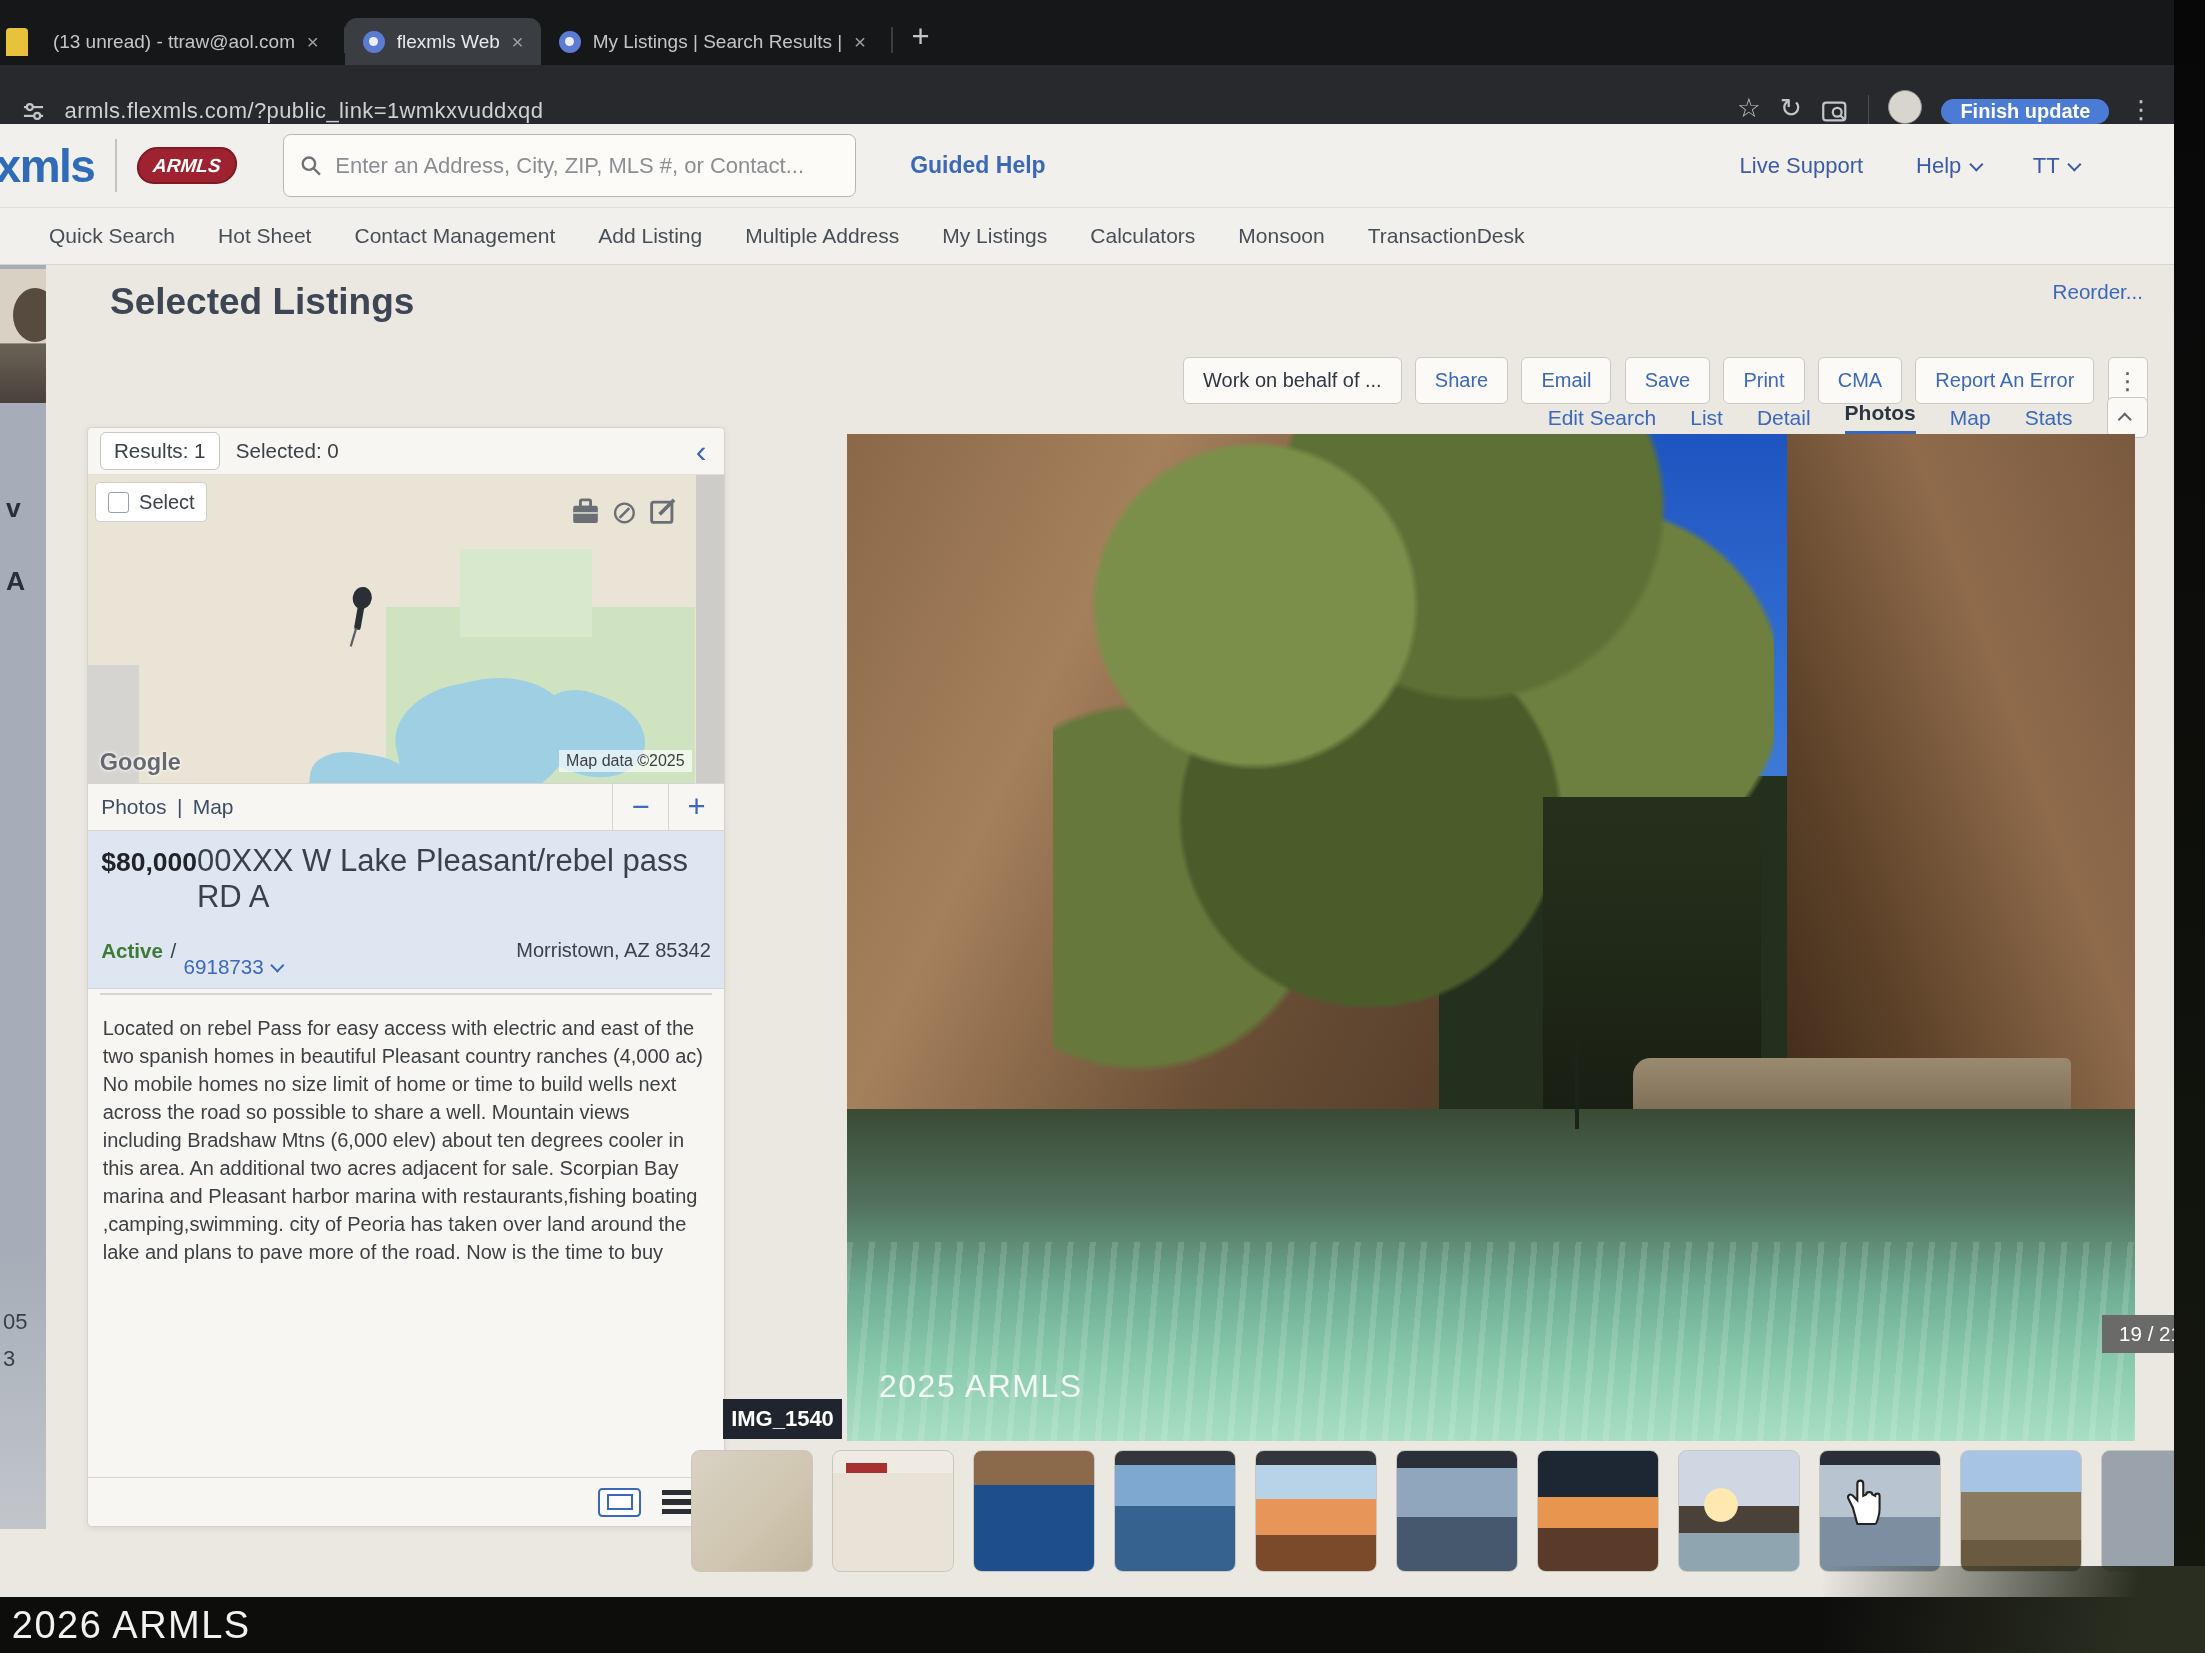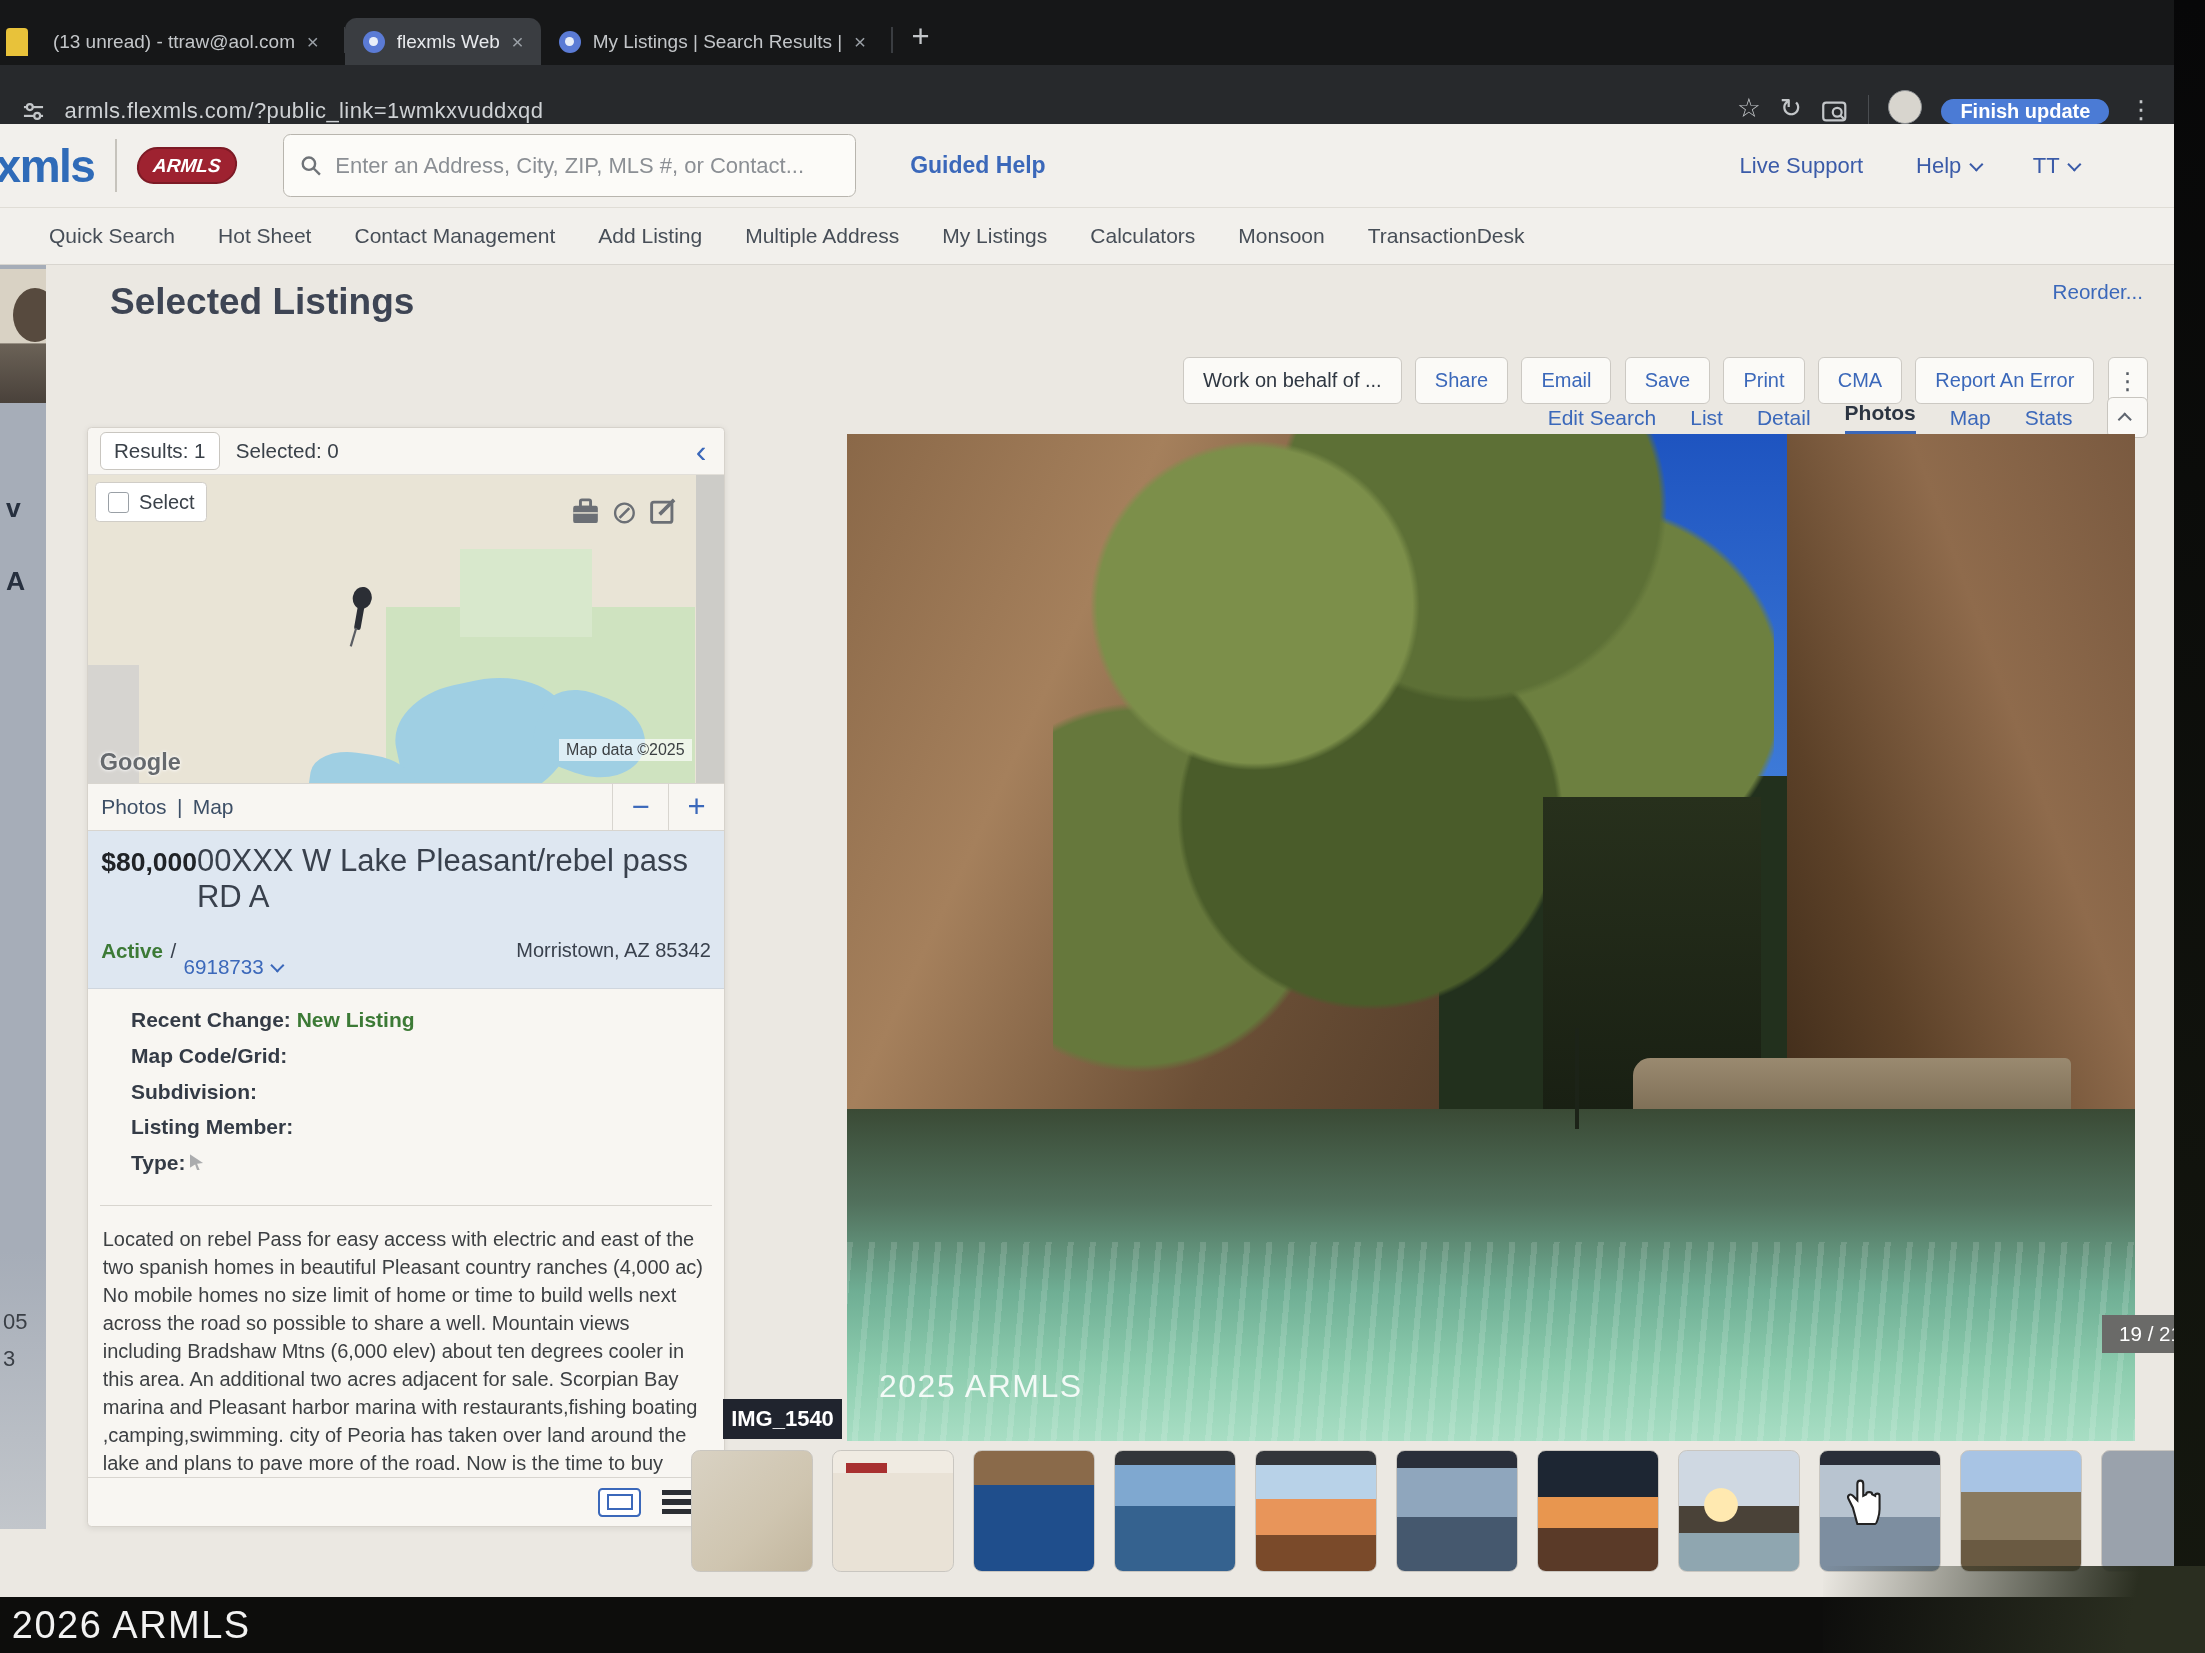--- a/index.html
+++ b/index.html
@@ -77,21 +77,21 @@
   .lake { position:absolute; background:#9fcfe3; border-radius:45% 55% 60% 40%; }
   .graystrip { position:absolute; right:0; top:0; width:28px; height:100%; background:#cdccc8; }
   .graystrip2 { position:absolute; left:0; bottom:0; width:51px; height:118px; background:#d6d4d0; }
   .selectchip { position:absolute; left:7.4px; top:7.4px; background:#fff; border:1.5px solid #d0cdc7; border-radius:4.4px; padding:7.4px 11.8px; display:flex; align-items:center; gap:10.3px; }
   .cb { width:20.6px; height:20.6px; border:1.5px solid #9aa0a6; background:#fff; border-radius:2.9px; }
   .selecttxt { font-size:20px; color:#3a4149; }
   .maptools { position:absolute; right:47px; top:20.6px; display:flex; align-items:center; gap:10.3px; color:#6b6f75; }
   .nosign { font-size:32px; line-height:1; }
   .pin { position:absolute; left:40%; top:36%; }
   .glogo { position:absolute; left:11.8px; bottom:7.4px; font-size:23.5px; font-weight:bold; color:#666a6e; text-shadow:0 0 2.2px #fff, 0 0 4.4px #fff; }
-  .attrib { position:absolute; right:32px; bottom:22px; font-size:16px; color:#3c4043; background:rgba(255,255,255,.65); padding:2.2px 7.4px; }
+  .attrib { position:absolute; right:32px; bottom:11px; font-size:16px; color:#3c4043; background:rgba(255,255,255,.65); padding:2.2px 7.4px; }
 
   .pmrow { height:47px; display:flex; align-items:center; font-size:21px; color:#3d4f66; border-bottom:1.5px solid #d8d5cf; }
   .pmrow .links { padding-left:13.2px; display:flex; gap:10.3px; }
   .zbtn { width:56px; height:100%; border-left:1.5px solid #d8d5cf; display:flex; align-items:center; justify-content:center; color:#3b68ba; font-size:31px; }
 
   .summary { background:#dee7f1; padding:11.8px 13.2px 8.8px; border-bottom:1.5px solid #cfd6de; }
   .srow1 { display:flex; justify-content:space-between; align-items:baseline; }
   .price { font-size:26.5px; font-weight:bold; color:#202327; }
   .addr { font-size:31px; color:#39414d; }
   .srow2 { display:flex; align-items:center; margin-top:7.4px; }
@@ -341,27 +341,20 @@
             <span class="status">Active</span>
             <span class="slash">/</span>
             <span class="mls">
                 <span>6918733</span>
                 <span class="chev"></span>
               </span>
             <span class="city">Morristown, AZ 85342</span>
           </div>
         </div>
 
-        <div class="fields">
-          <div class="frow"><span class="flabel">Recent Change:</span> <span class="fval-green">New Listing</span></div>
-          <div class="frow"><span class="flabel">Map Code/Grid:</span></div>
-          <div class="frow"><span class="flabel">Subdivision:</span></div>
-          <div class="frow"><span class="flabel">Listing Member:</span></div>
-          <div class="frow"><span class="flabel">Type:</span><span class="cursorglyph"></span></div>
-        </div>
 
         <div class="fdiv"></div>
 
         <div class="desc">Located on rebel Pass for easy access with electric and east of the two spanish homes in beautiful Pleasant country ranches (4,000 ac) No mobile homes no size limit of home or time to build wells next across the road so possible to share a well. Mountain views including Bradshaw Mtns (6,000 elev) about ten degrees cooler in this area. An additional two acres adjacent for sale. Scorpian Bay marina and Pleasant harbor marina with restaurants,fishing boating ,camping,swimming. city of Peoria has taken over land around the lake and plans to pave more of the road. Now is the time to buy</div>
 
         <div class="pfoot">
           <span class="ic-card"></span>
           <span class="ic-rows">
               <span></span>
               <span></span>

